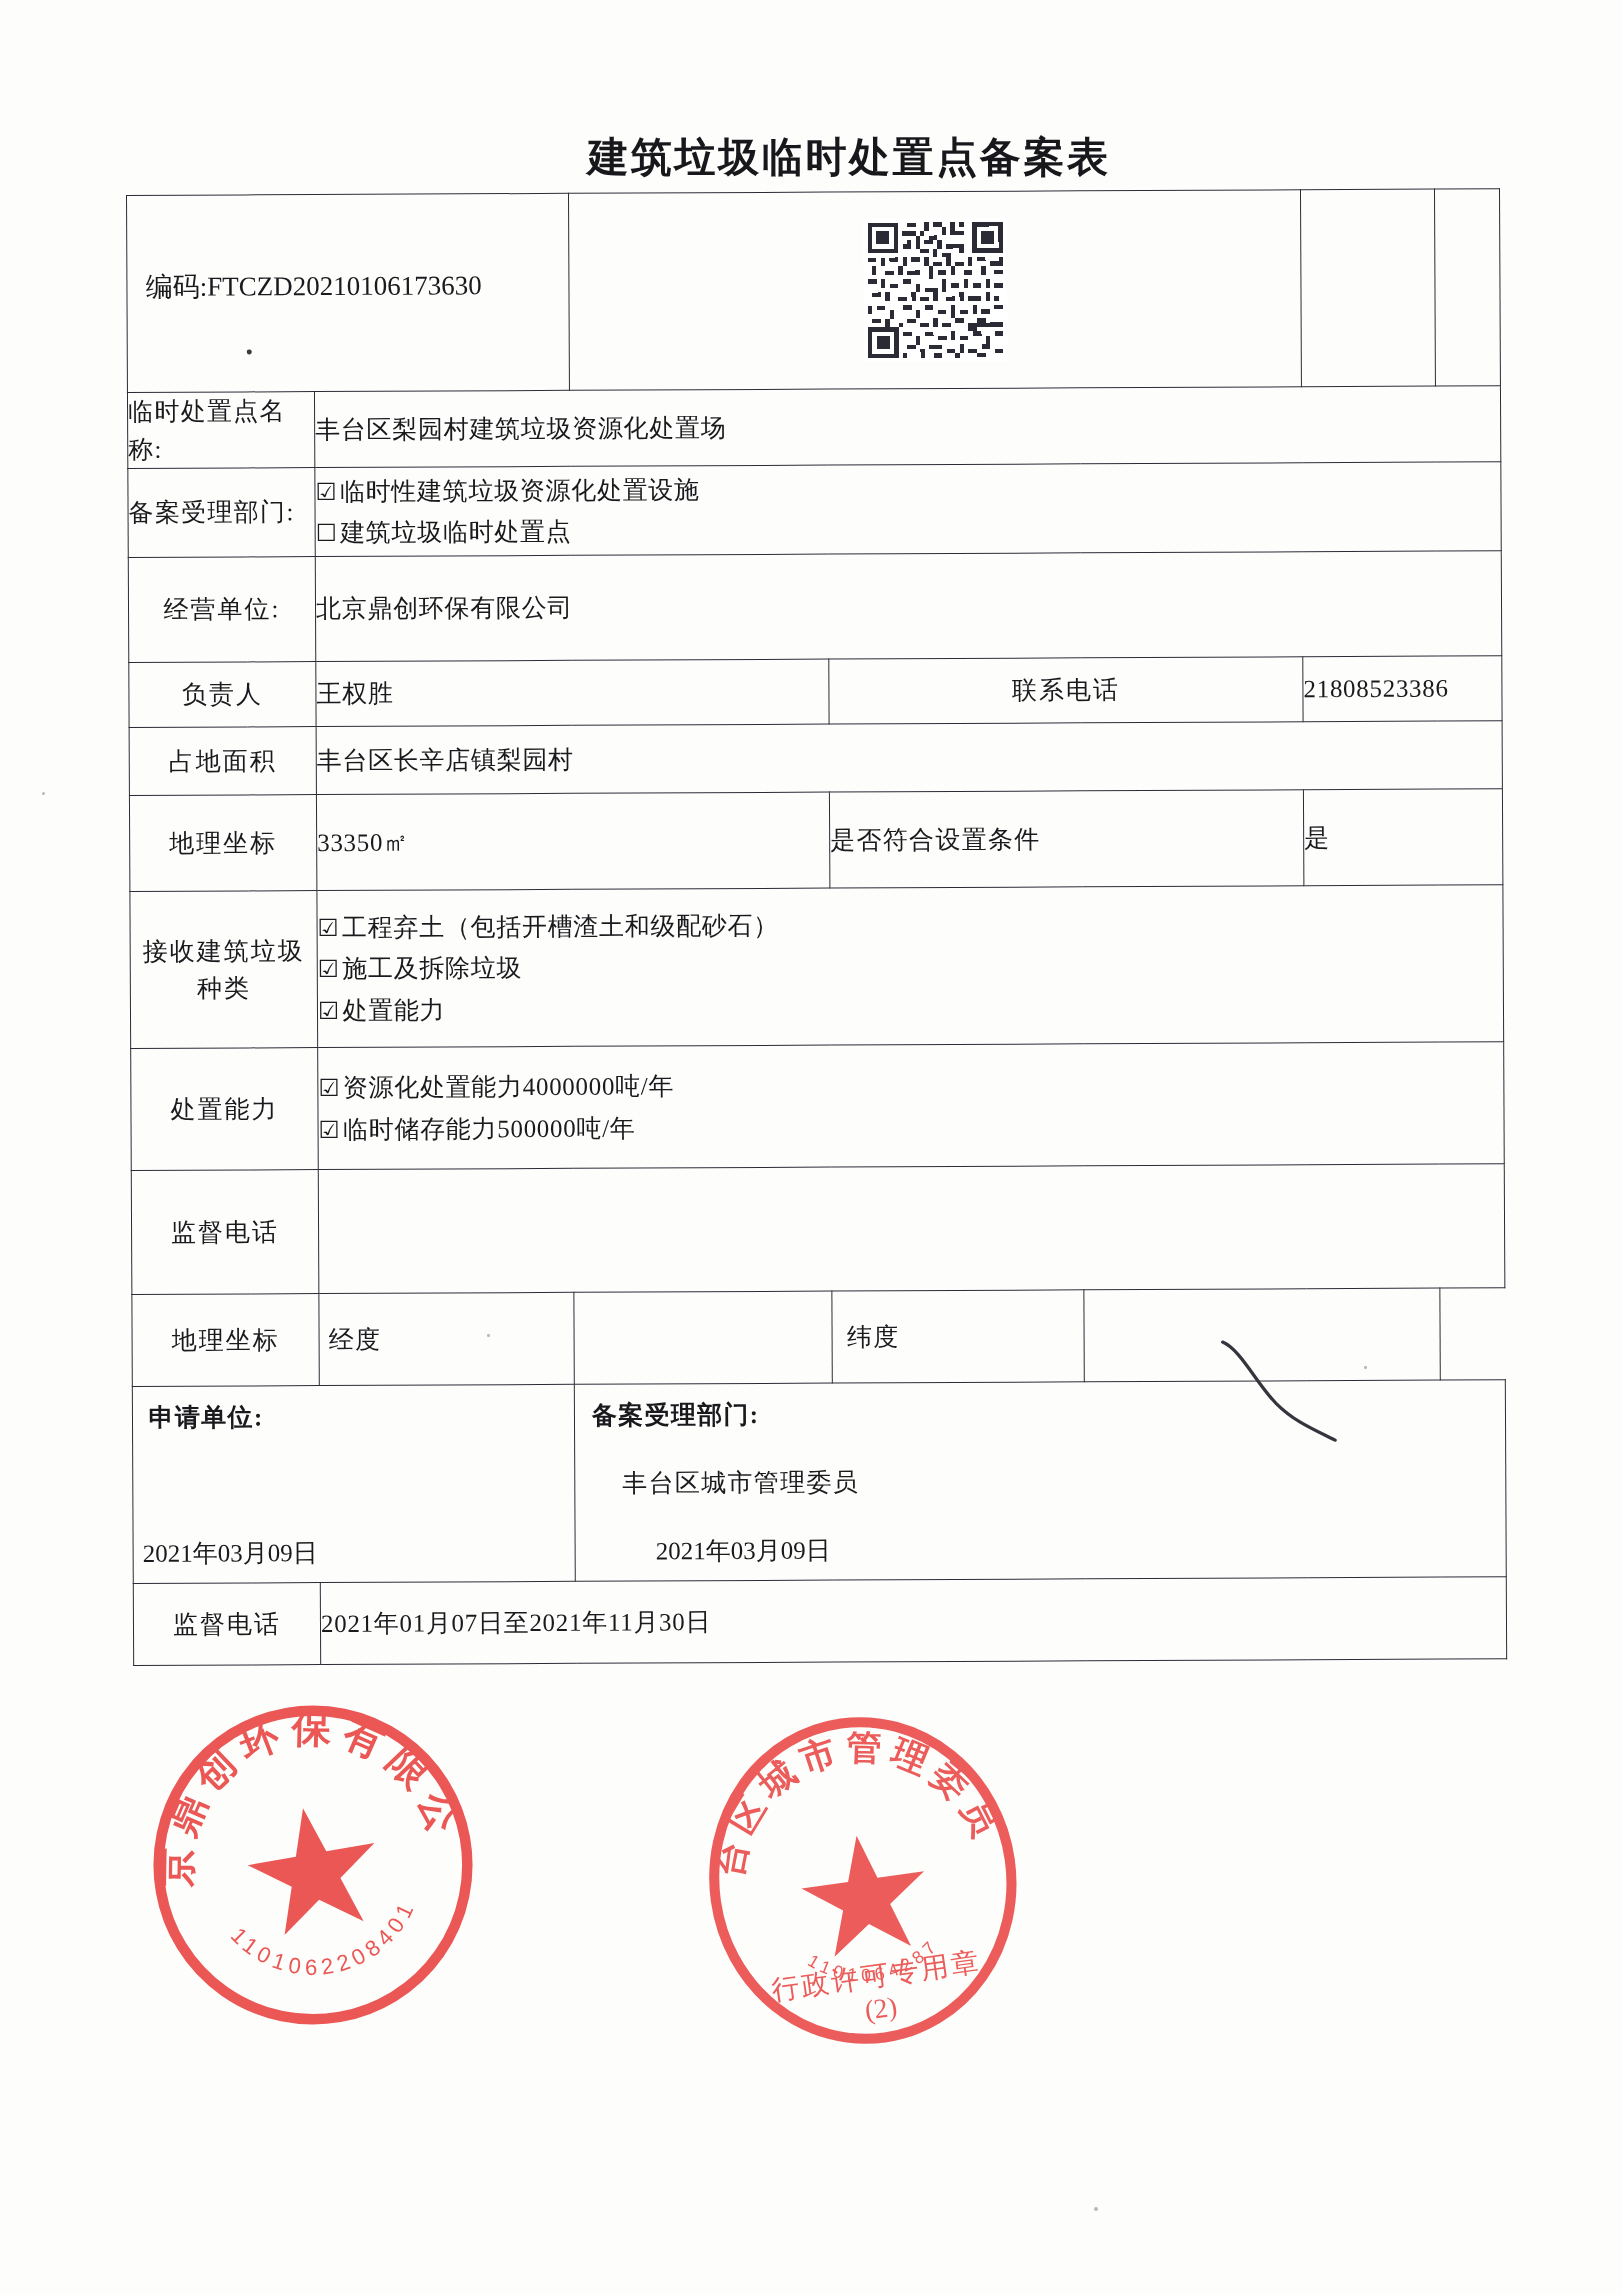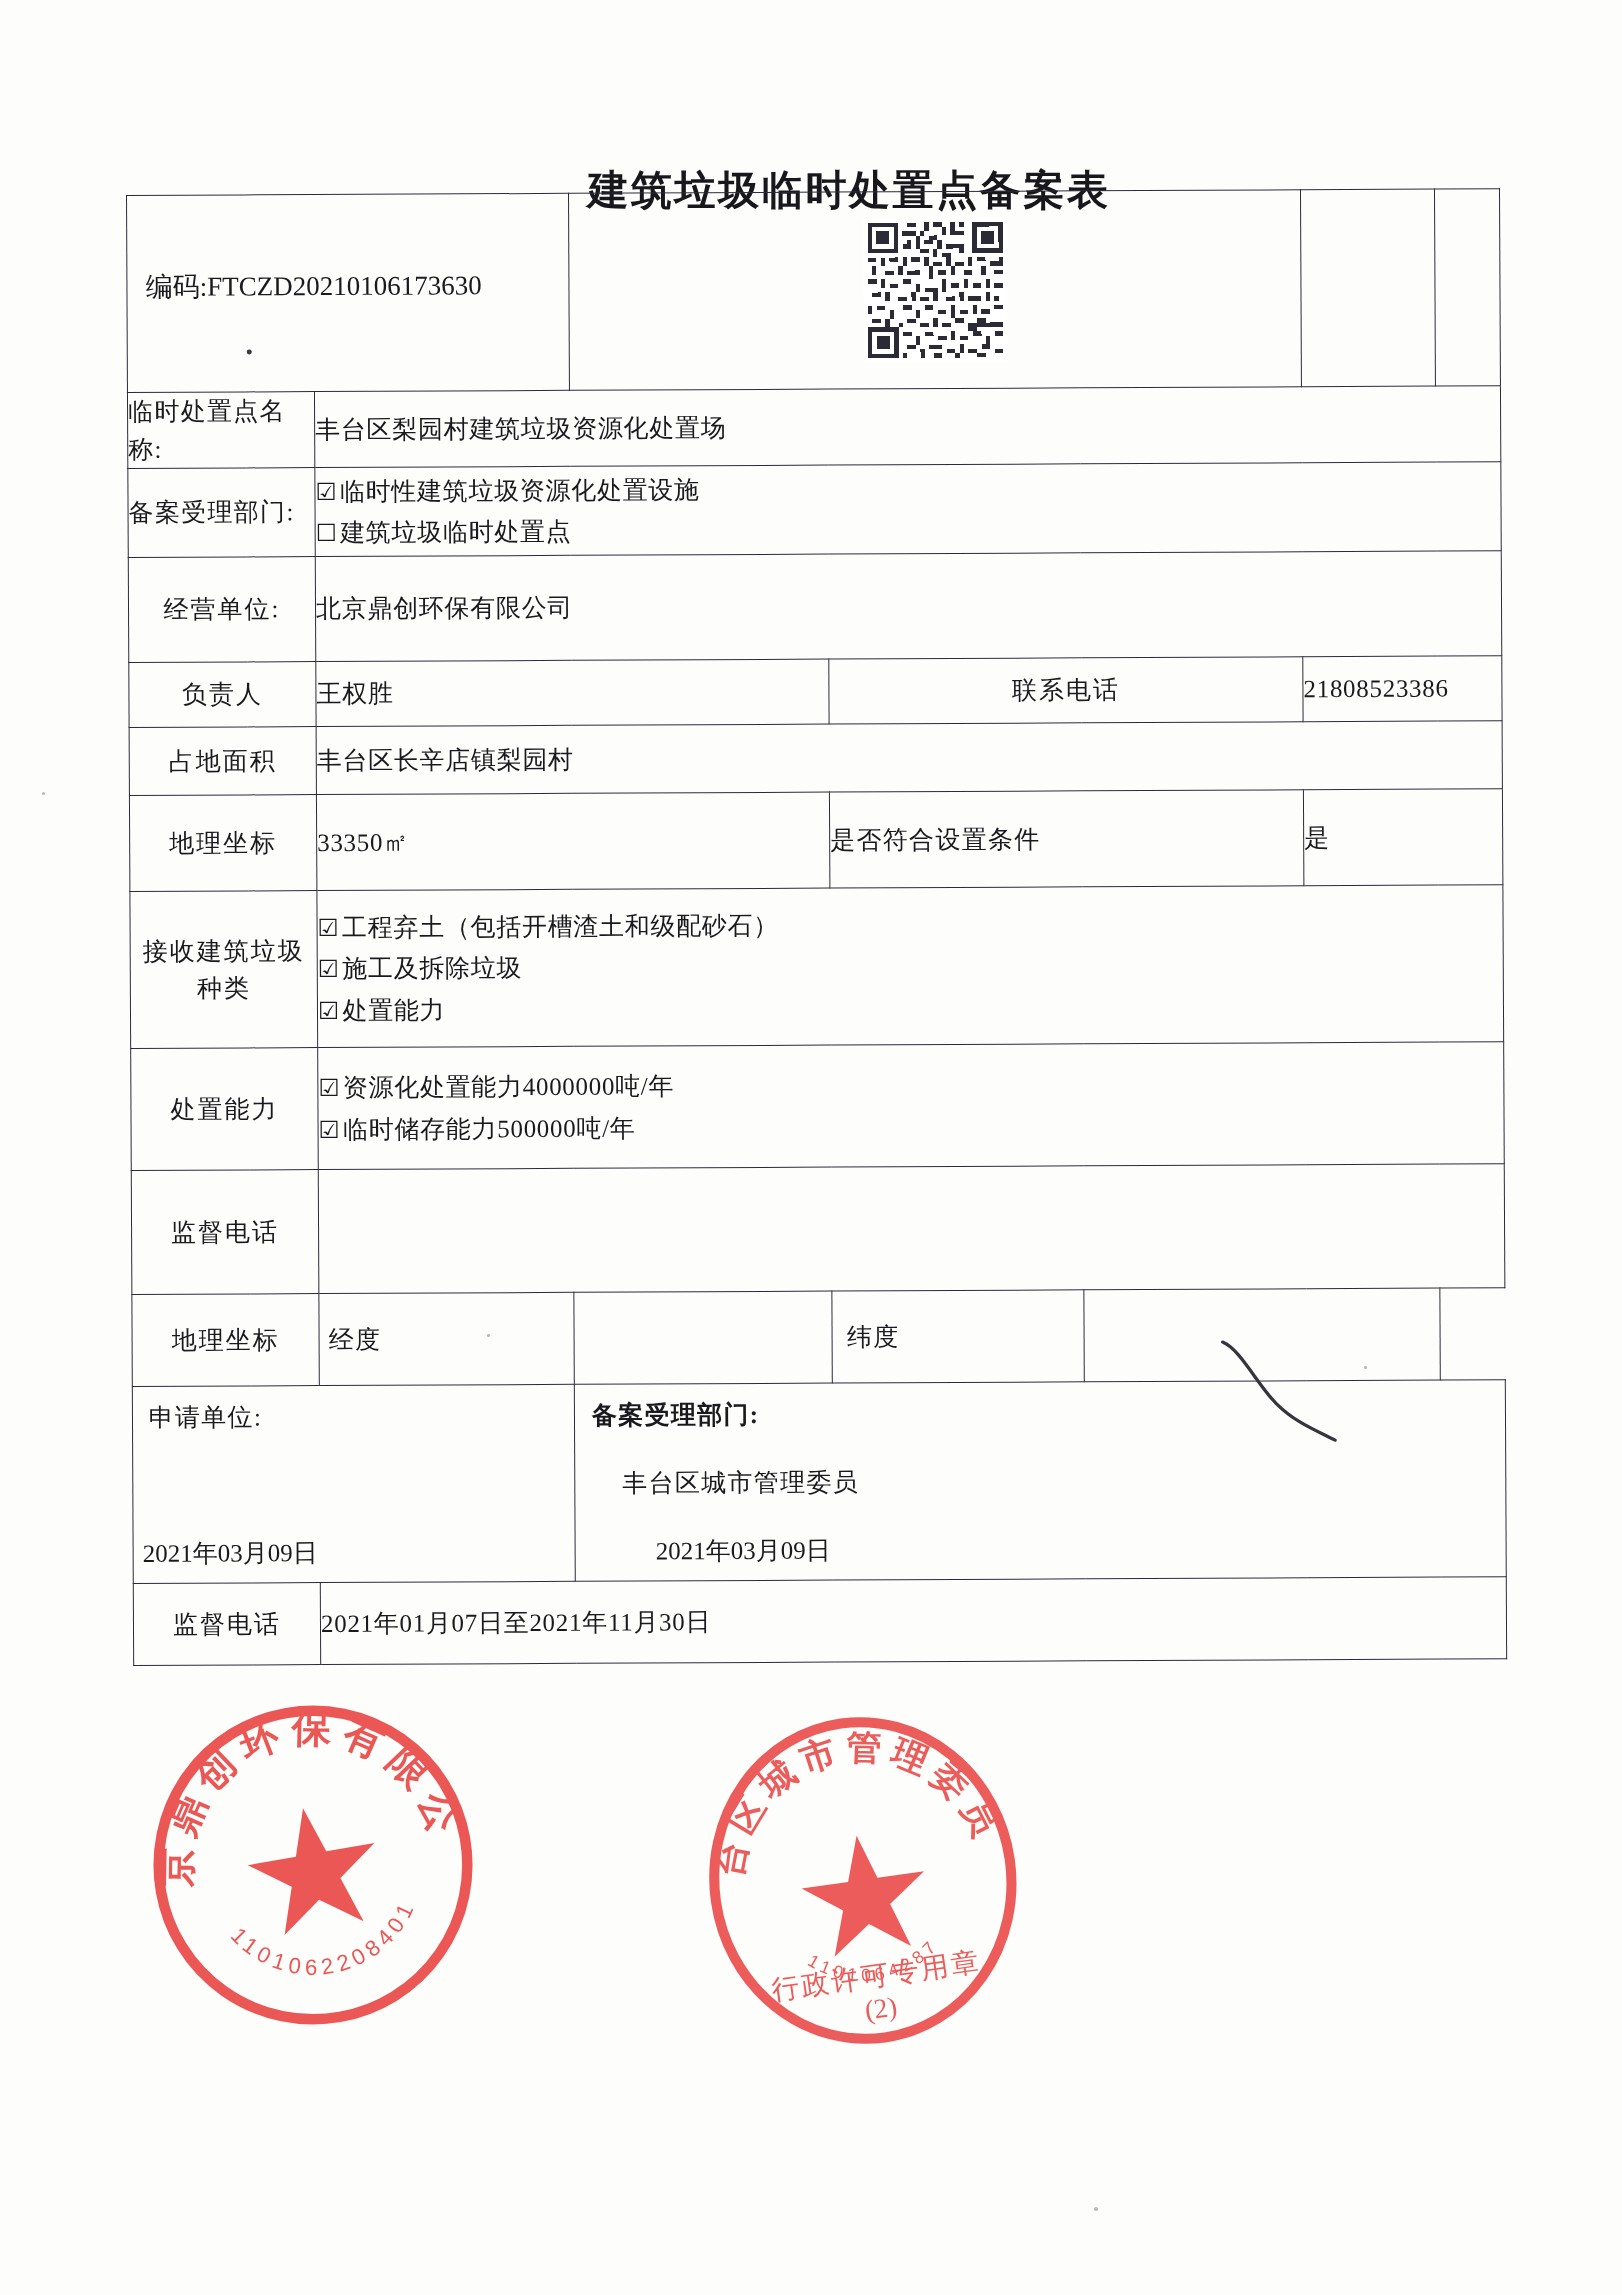--- a/index.html
+++ b/index.html
@@ -28,21 +28,20 @@
     top: 130px;
     width: 1622px;
     text-align: center;
     font-size: 41px;
     font-weight: bold;
     letter-spacing: 2.6px;
     color: #18181c;
     font-family: "Liberation Serif", "DejaVu Serif", serif;
     padding-left: 76px;
     box-sizing: border-box;
-    margin-top: 33px;
   }
 
   
   .form-table {
     position: absolute;
     left: 126px;
     top: 195px;
     width: 1374px;
     border-collapse: collapse;
     table-layout: fixed;
@@ -397,21 +396,21 @@
     <tr>
       <td colspan="2" class="cell-pad lbl" style="height:92px">地理坐标</td>
       <td class="cell-pad lbl-left" style="padding-left:9.2px">经度</td>
       <td class="cell-pad val"></td>
       <td class="cell-pad lbl-left" style="padding-left:14.4px">纬度</td>
       <td colspan="2" class="cell-pad val"></td>
     </tr>
 
     <tr>
       <td colspan="3" style="height:196px; position:relative;">
-        <div style="position:absolute; left:15.7px; top:11.8px; font-size:25px; letter-spacing:1.3px;">申请单位:</div>
+        <div style="position:absolute; left:15.7px; top:11.8px; font-size:25px; letter-spacing:1.3px;font-weight:bold;">申请单位:</div>
         <div style="position:absolute; left:9.2px; bottom:10.5px; font-size:25px; letter-spacing:0px; white-space:nowrap;">2021年03月09日</div>
       </td>
       <td colspan="5" style="position:relative;">
         <div style="position:absolute; left:17px; top:11.8px; font-size:25px; letter-spacing:1.3px;font-weight:bold;">备案受理部门:</div>
         <div style="position:absolute; left:47px; top:80px; font-size:25px; letter-spacing:1.3px; white-space:nowrap;">丰台区城市管理委员</div>
         <div style="position:absolute; left:80px; bottom:10.5px; font-size:25px; white-space:nowrap;">2021年03月09日</div>
       </td>
     </tr>
 
     <tr>

